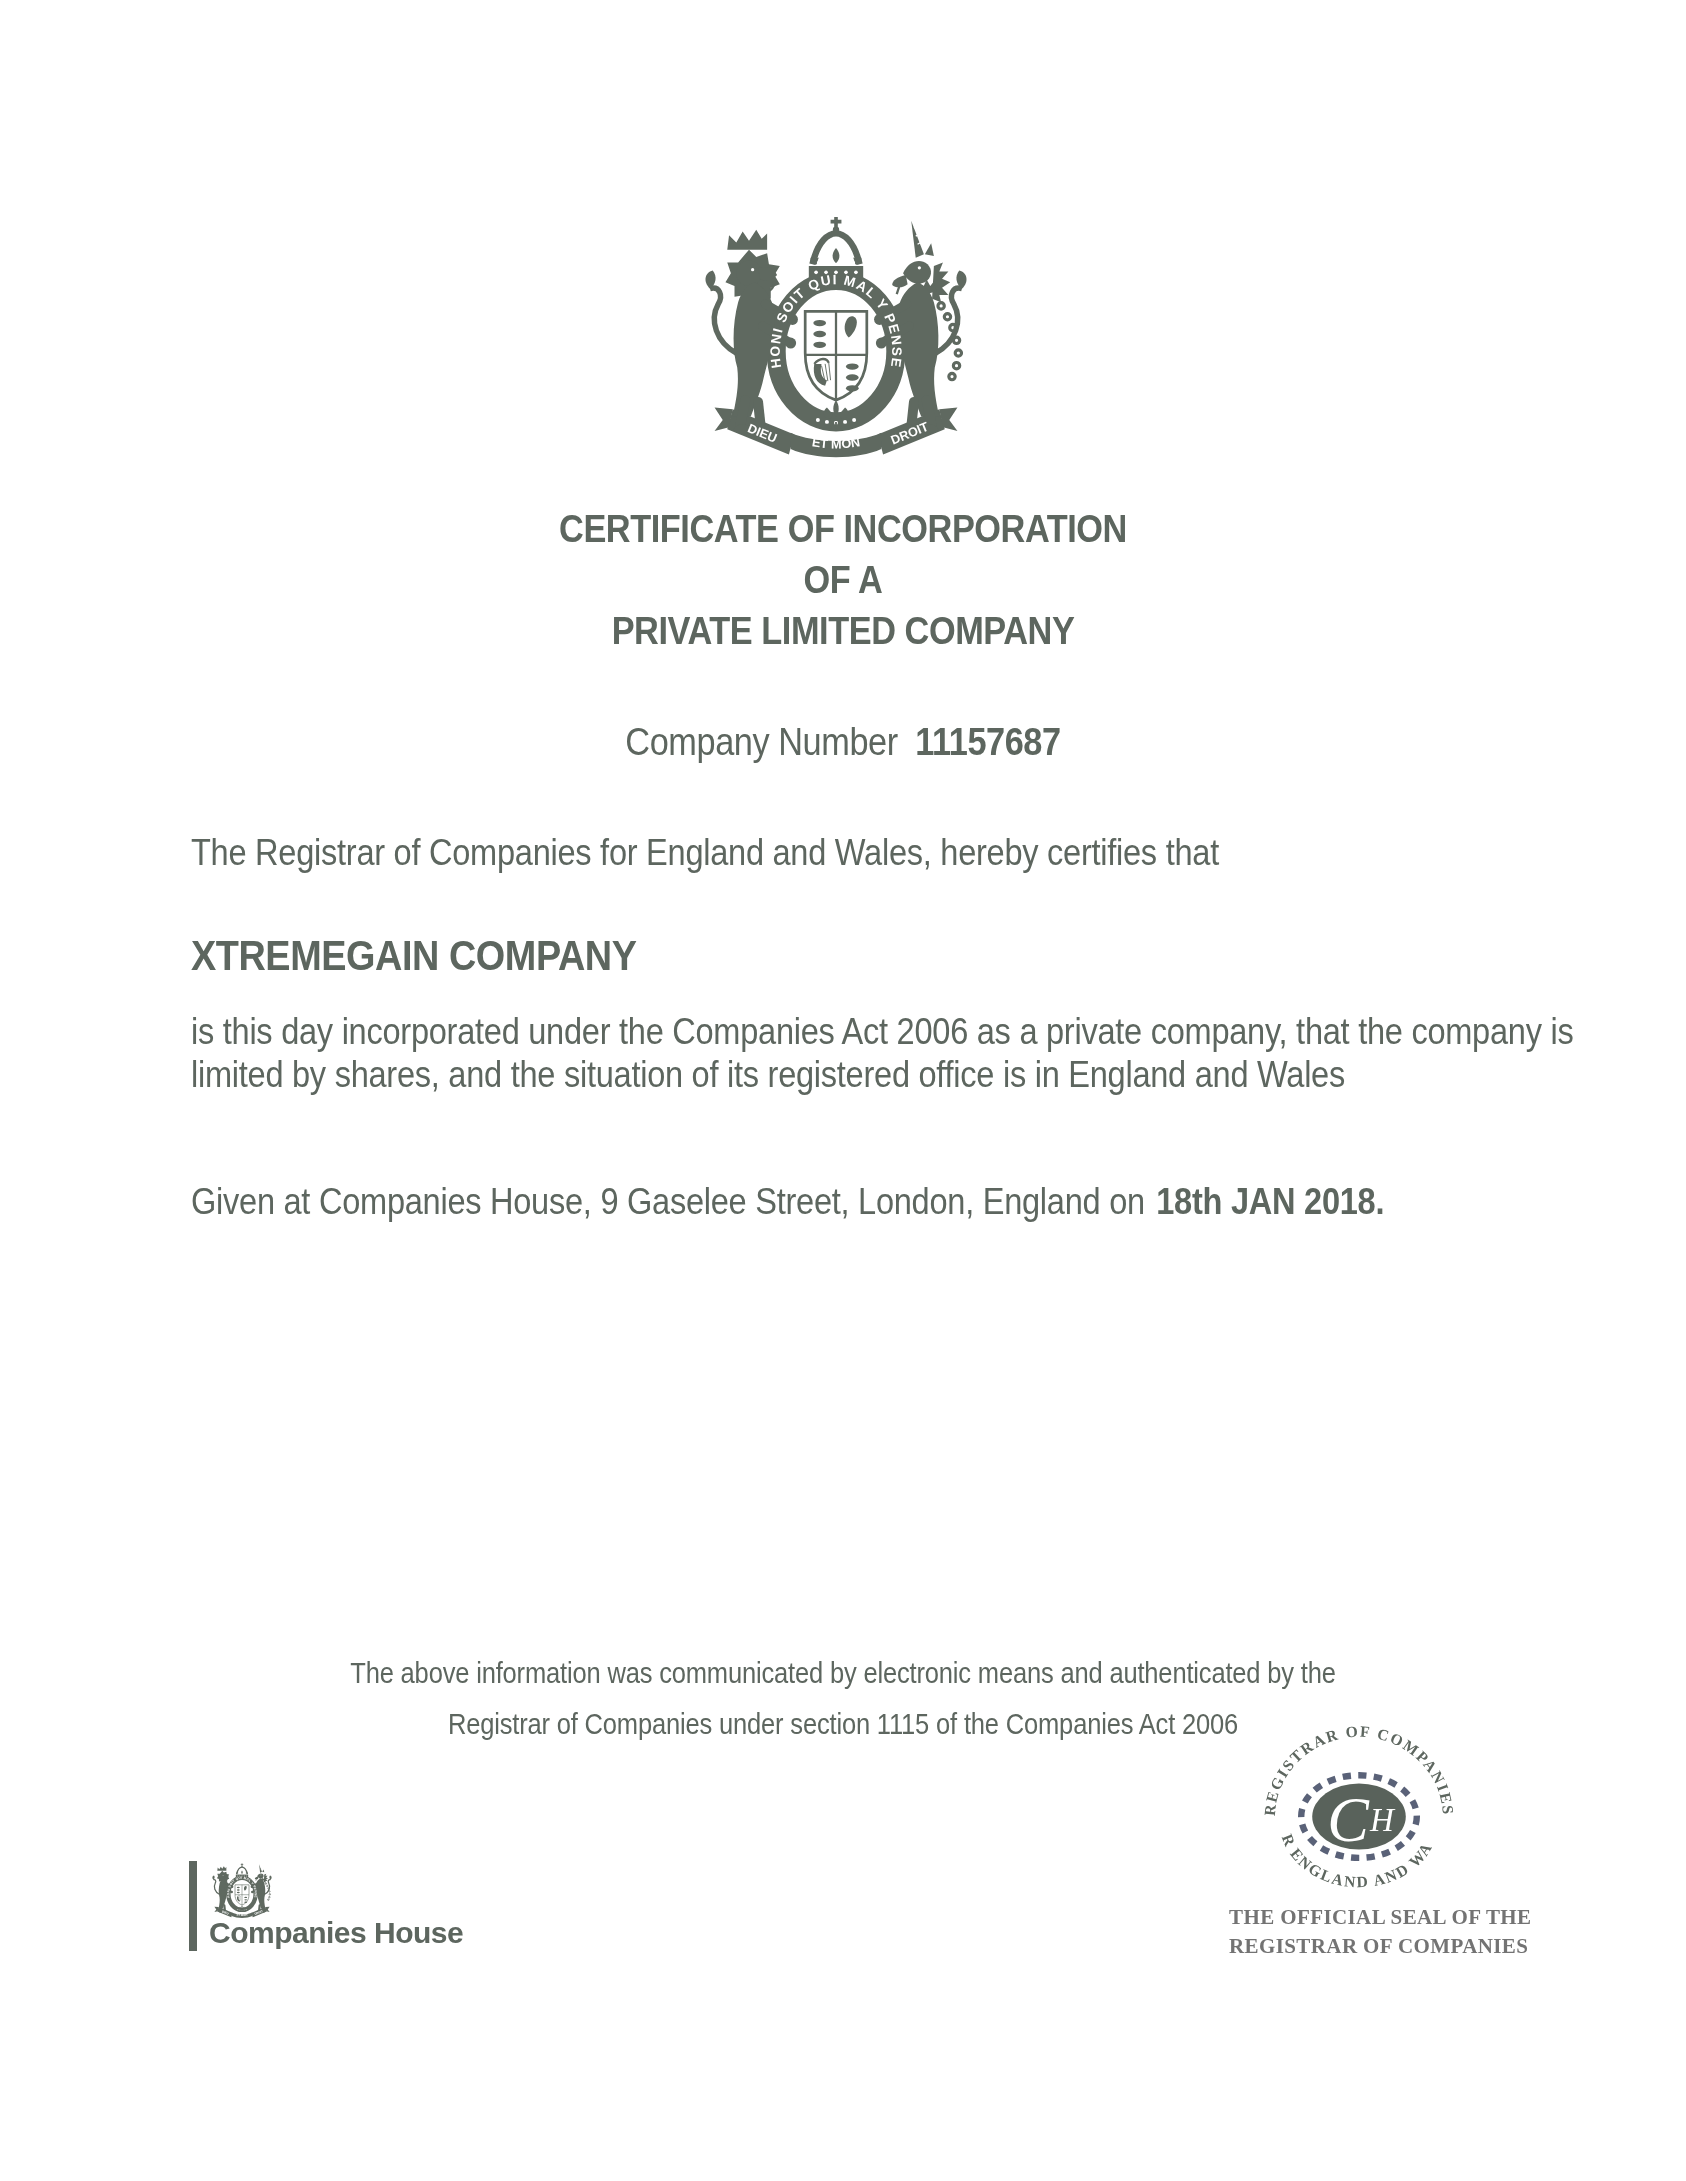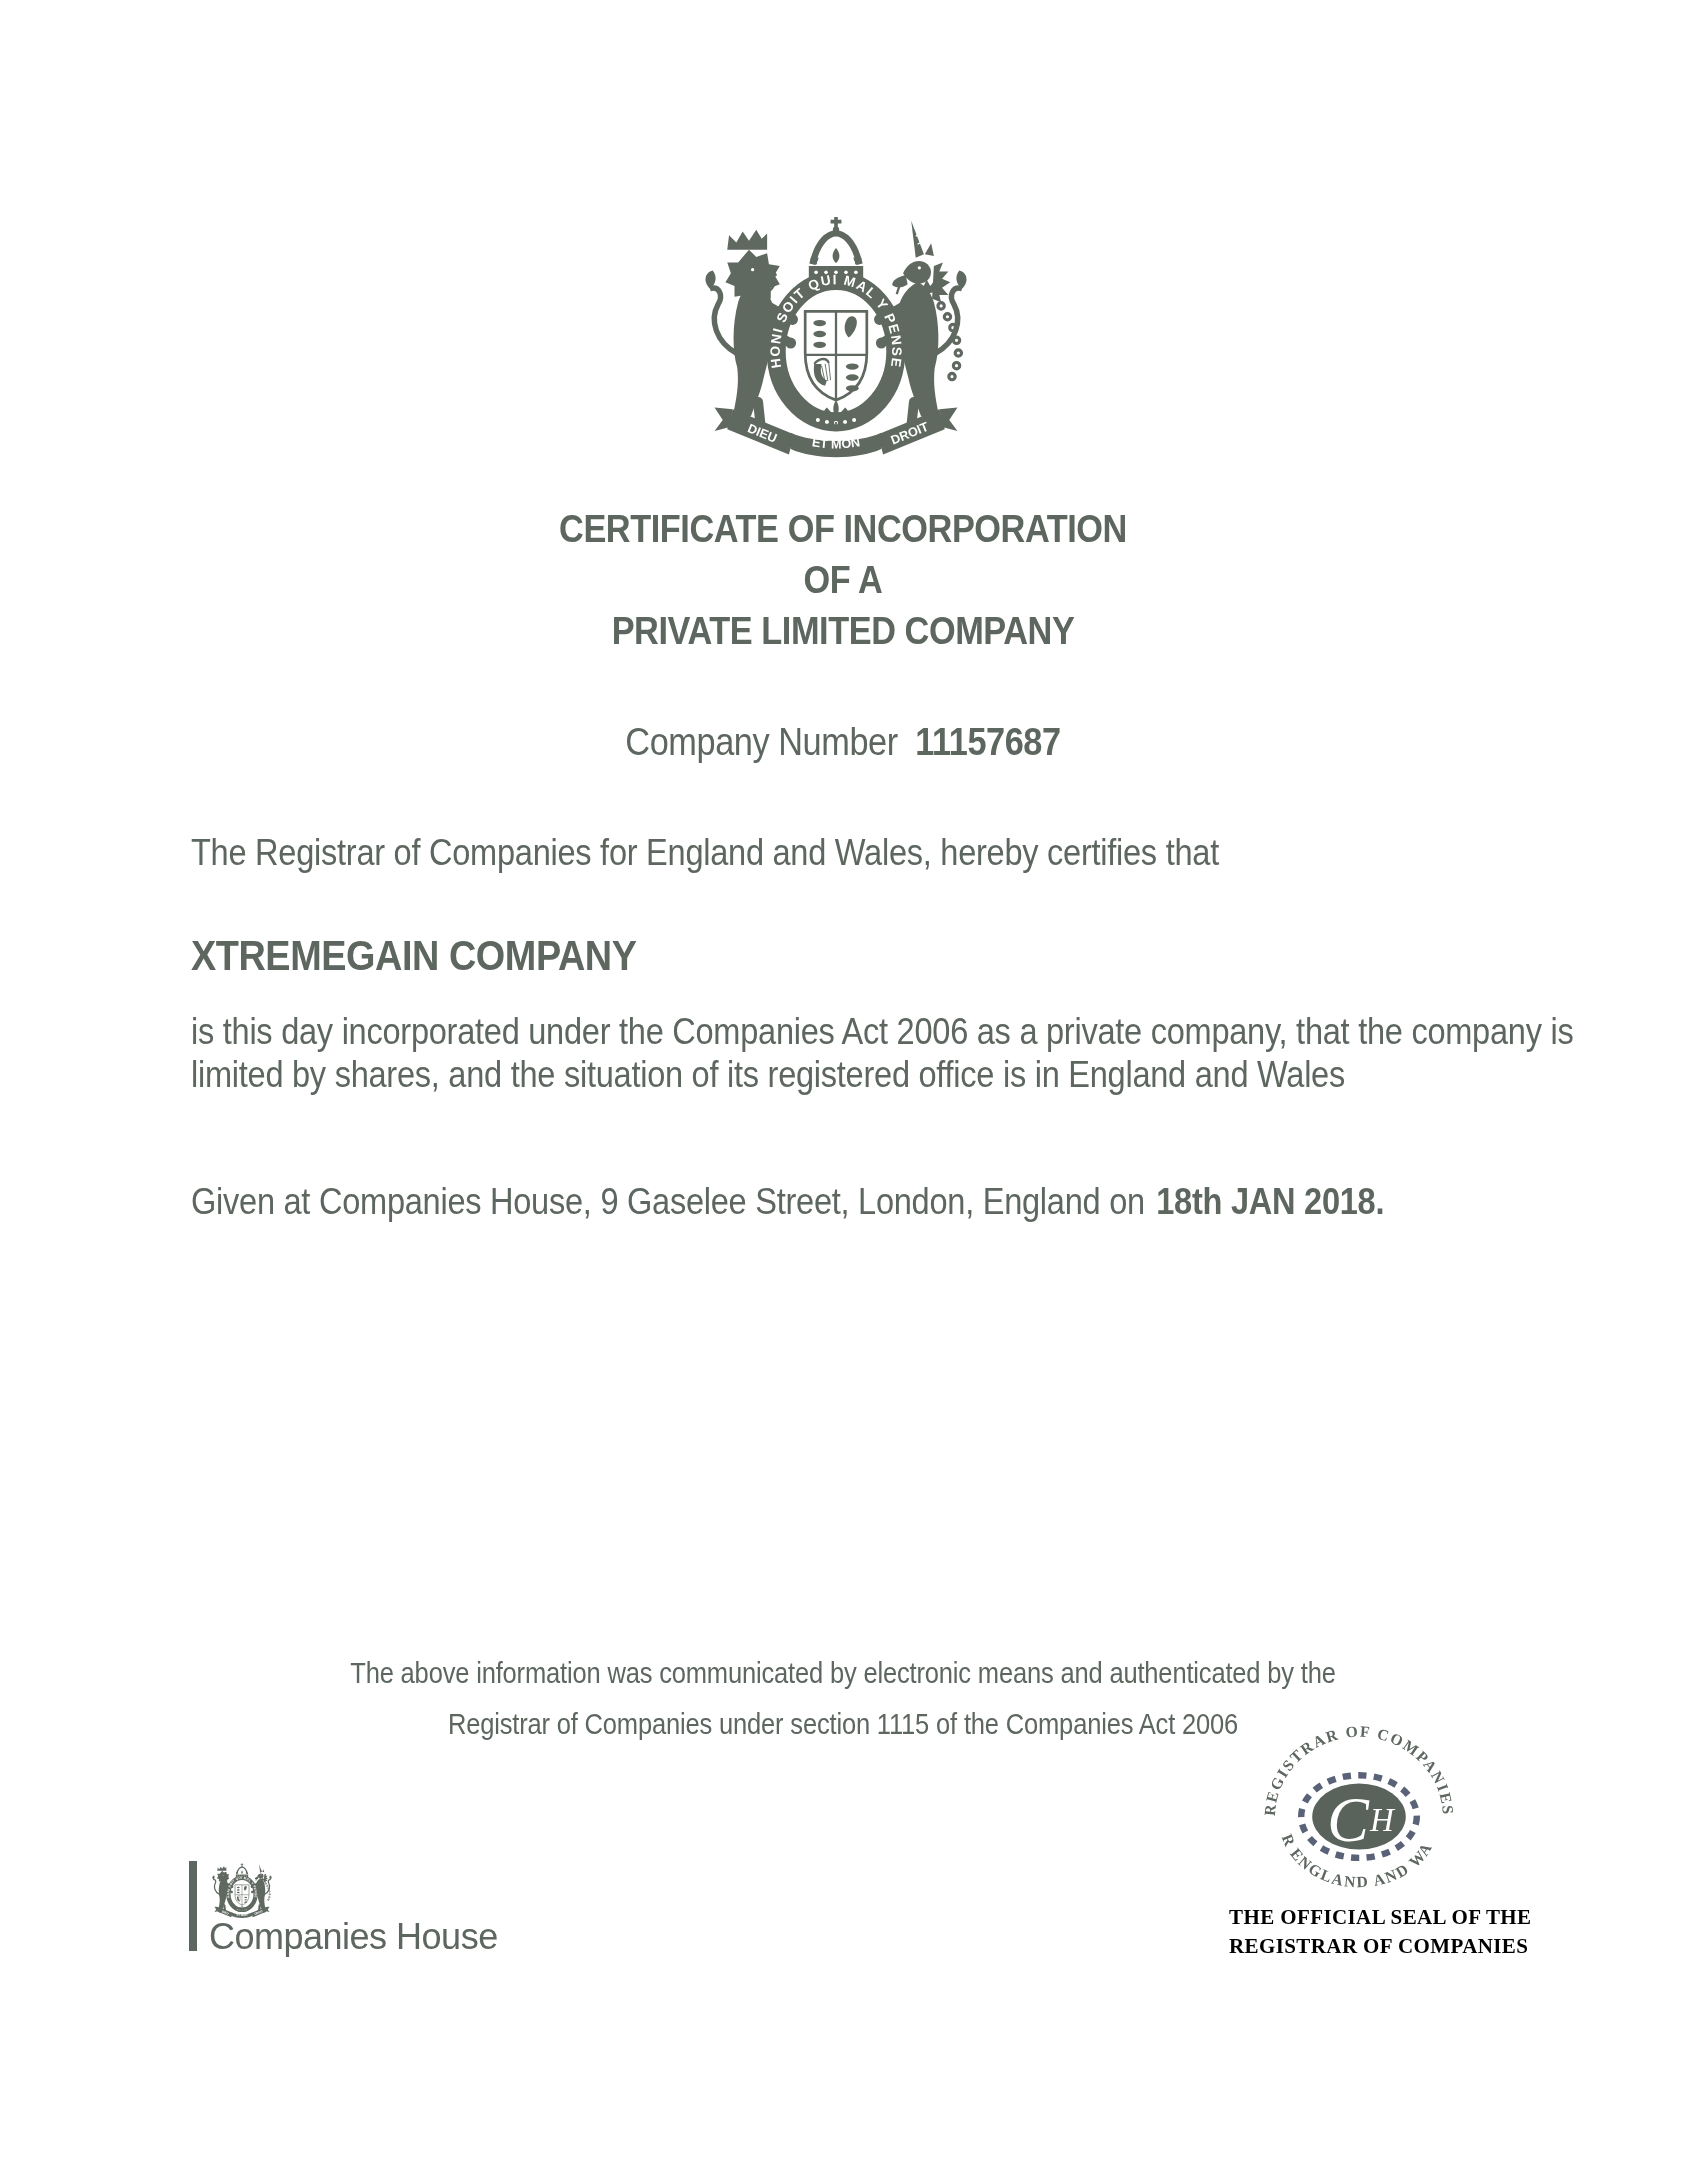--- a/index.html
+++ b/index.html
@@ -86,30 +86,30 @@
 
   .seal { position: absolute; left: 1256px; top: 1723px; width: 206px; height: 189px; }
   .seal-caption {
     position: absolute;
     left: 1229px; top: 1903px;
     font-family: "Liberation Serif", "DejaVu Serif", serif;
     font-size: 21px;
     font-weight: bold;
     line-height: 28.5px;
     letter-spacing: 0.4px;
-    color: #000000;
+    color: #737373;
   }
 
   .ch-logo { position: absolute; left: 189px; top: 1861px; width: 386px; height: 101px; }
   .ch-logo-bar { position: absolute; left: 0; top: 0; width: 8.3px; height: 90px; background: #5d665f; }
   .ch-logo-crest { position: absolute; left: 20px; top: 1.8px; width: 66px; height: 56px; }
   .ch-logo-wordmark {
     position: absolute; left: 20px; top: 55px;
-    font-size: 36px;
-    font-weight: normal;
+    font-size: 30px;
+    font-weight: bold;
     letter-spacing: -0.5px;
     color: #5d665f;
     white-space: nowrap;
   }
   .hidden-defs { position: absolute; width: 0; height: 0; overflow: hidden; }
 </style>
 </head>
 <body>
 
 <div class="page">

